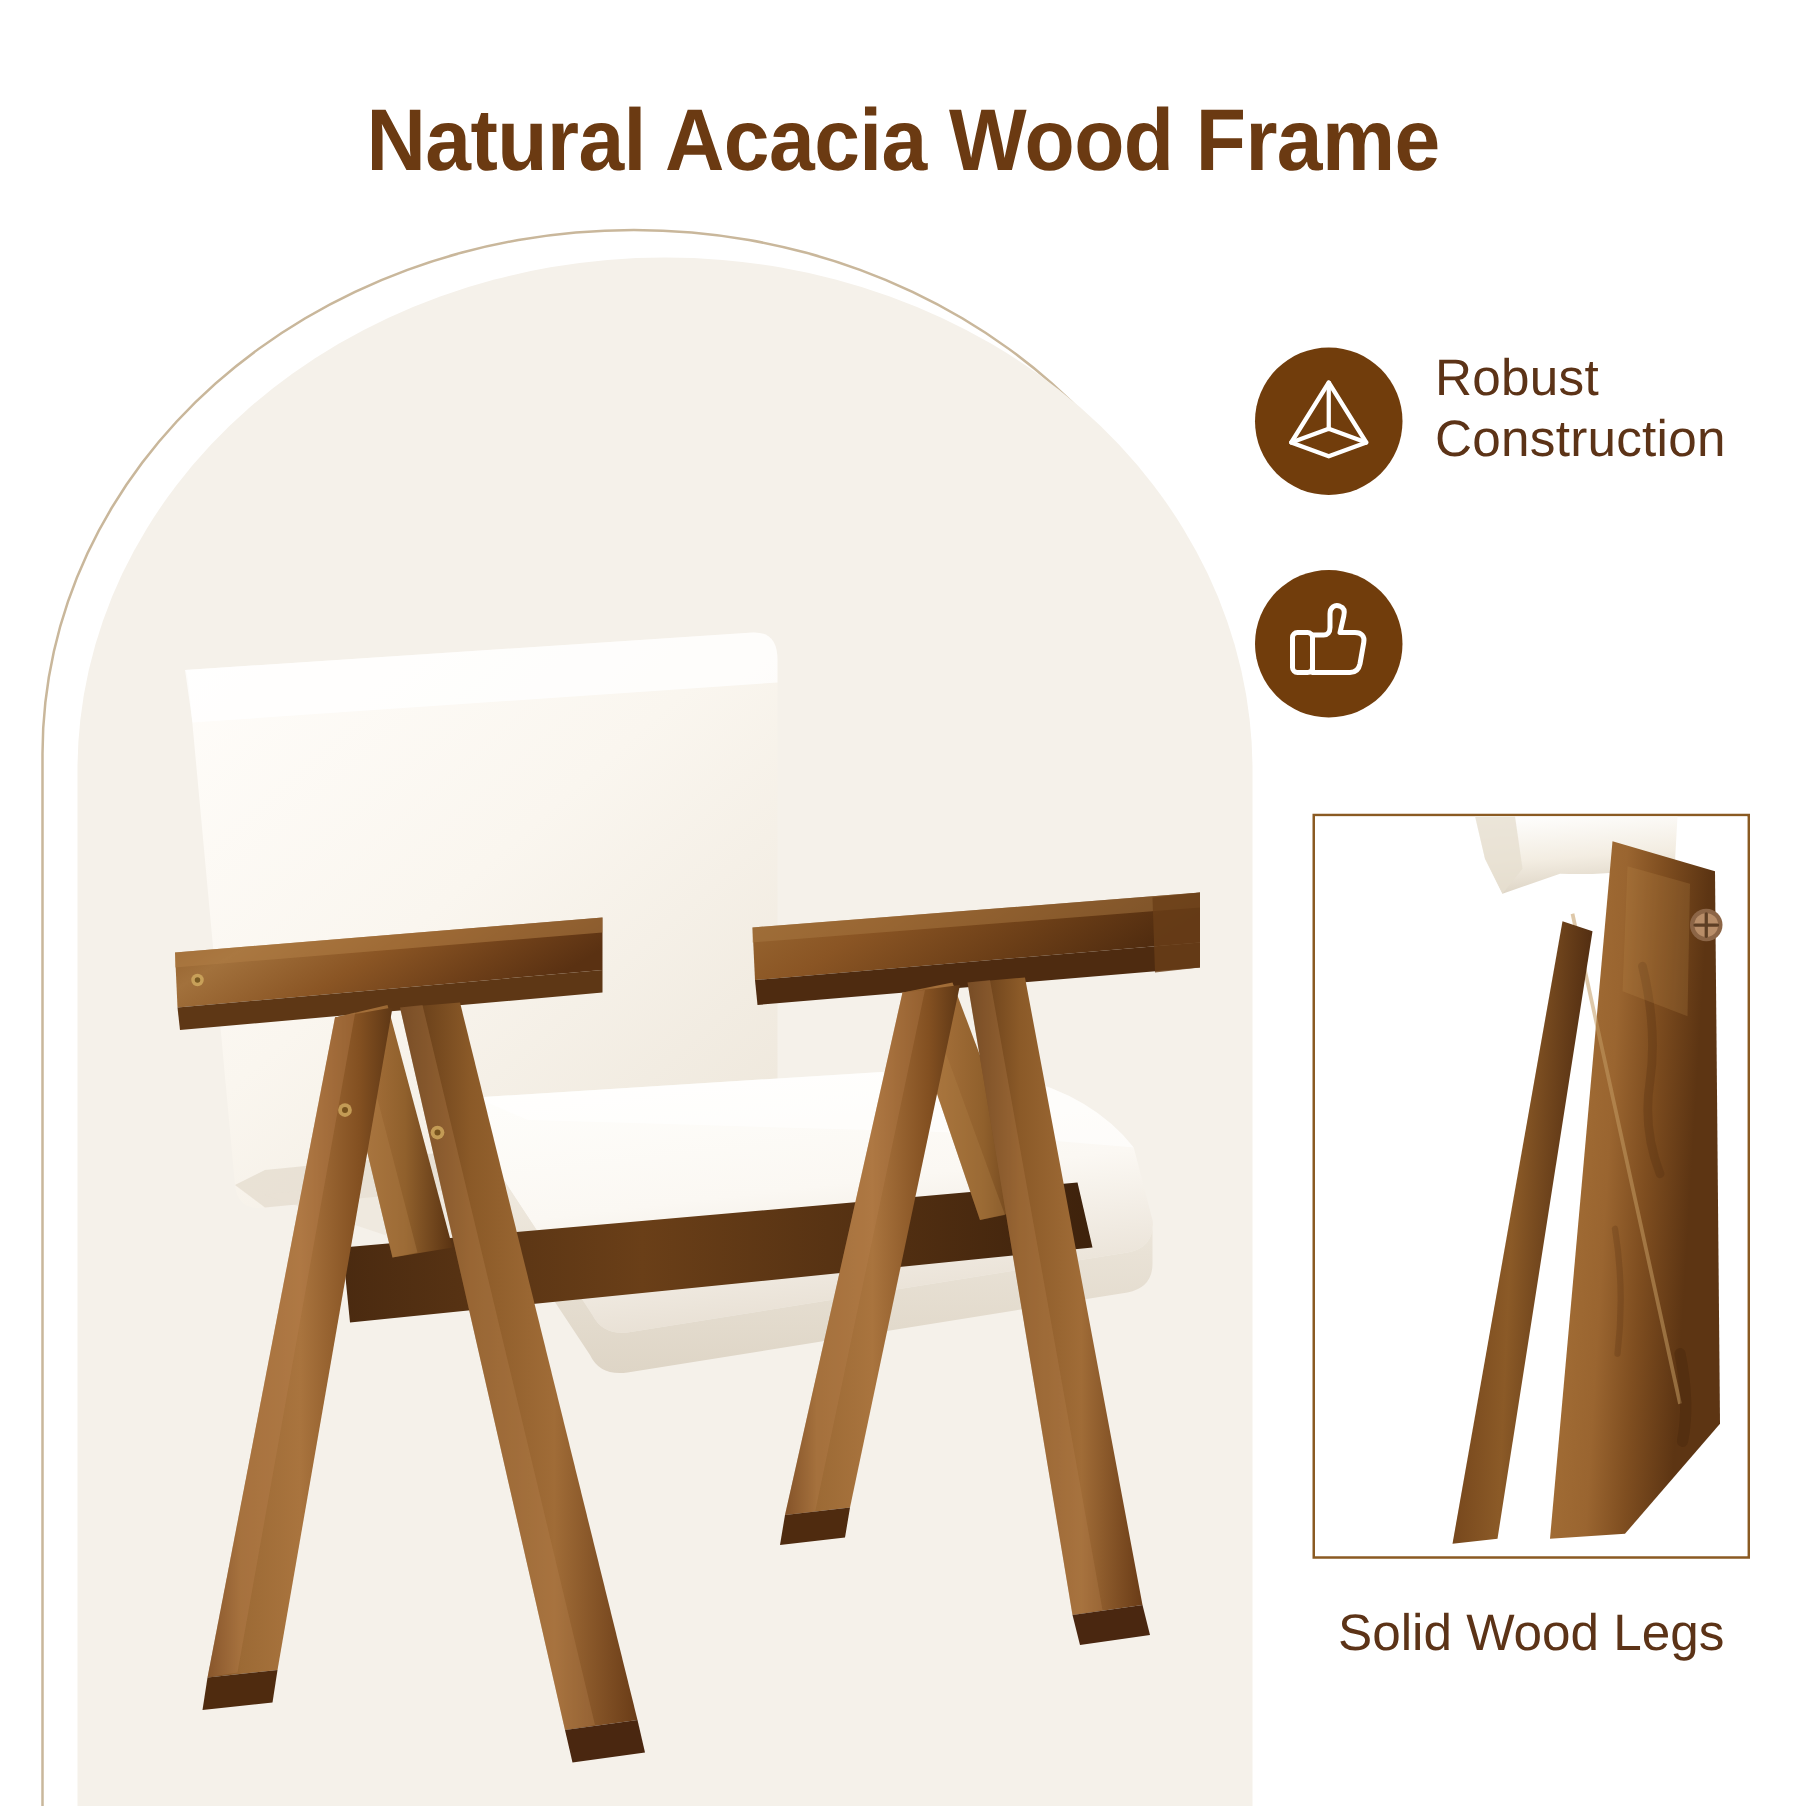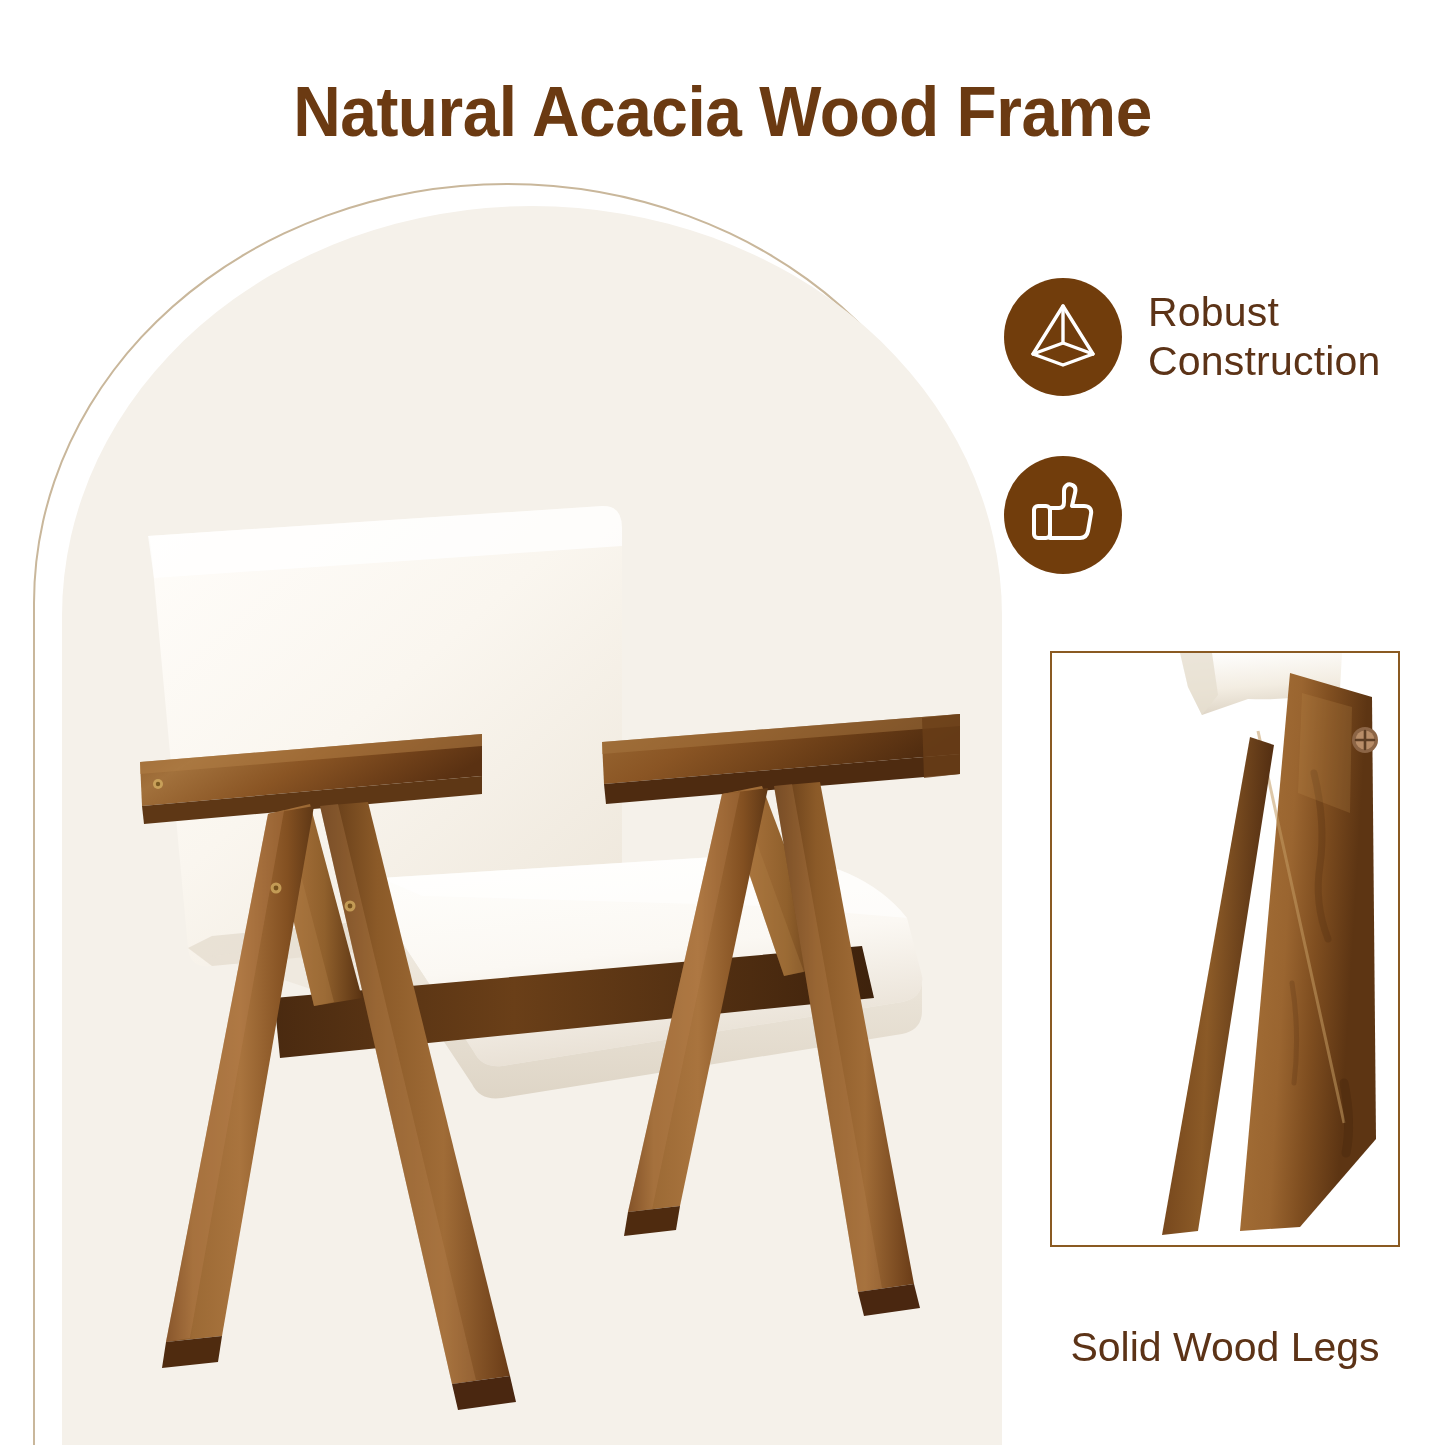--- a/index.html
+++ b/index.html
@@ -63,21 +63,20 @@
     top: 206px;
     width: 940px;
     height: 1239px;
     overflow: hidden;
   }
 
   
   .feature {
     position: absolute;
     display: flex;
-    align-items: center;
     gap: 26px;
   }
   #feature-0 { left: 1004px; top: 278px; }
   #feature-1 { left: 1004px; top: 456px; }
   .feature-badge {
     width: 118px;
     height: 118px;
     border-radius: 50%;
     background: #713D0C;
     flex: 0 0 118px;
@@ -109,21 +108,20 @@
   #inset-caption {
     position: absolute;
     left: 1050px;
     top: 1283px;
     width: 350px;
     text-align: center;
     font-family: "Liberation Sans", sans-serif;
     font-size: 41px;
     color: #5C3317;
     white-space: nowrap;
-    margin-top: 41px;
   }
 </style>
 </head>
 <body>
 
 <div id="page">
 
   <div id="title">Natural Acacia Wood Frame</div>
 
   <div id="arch-outline"></div>

